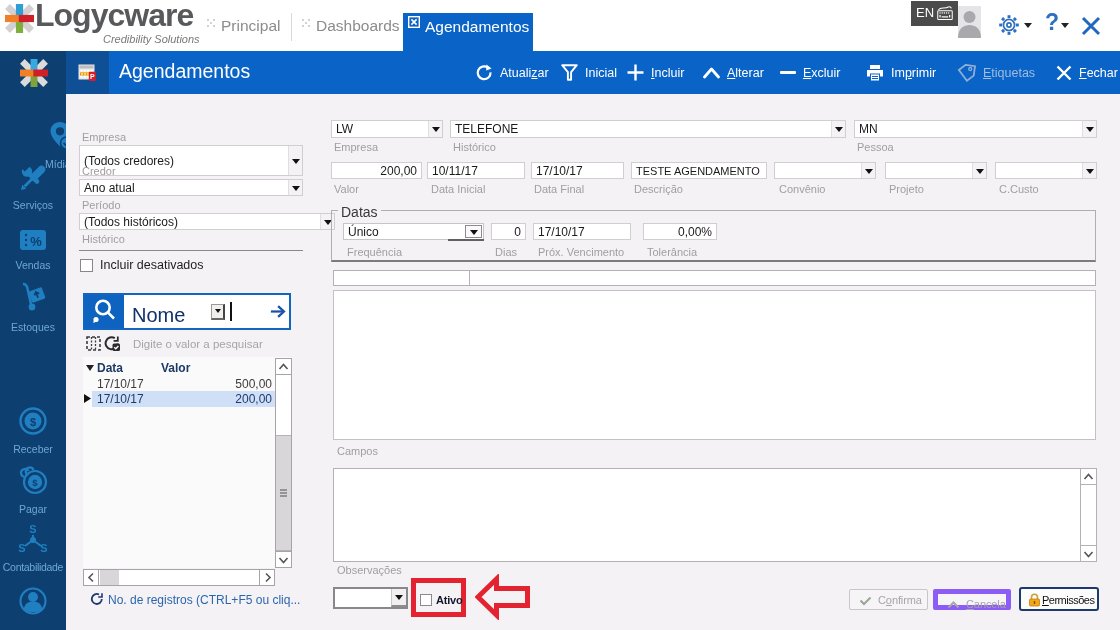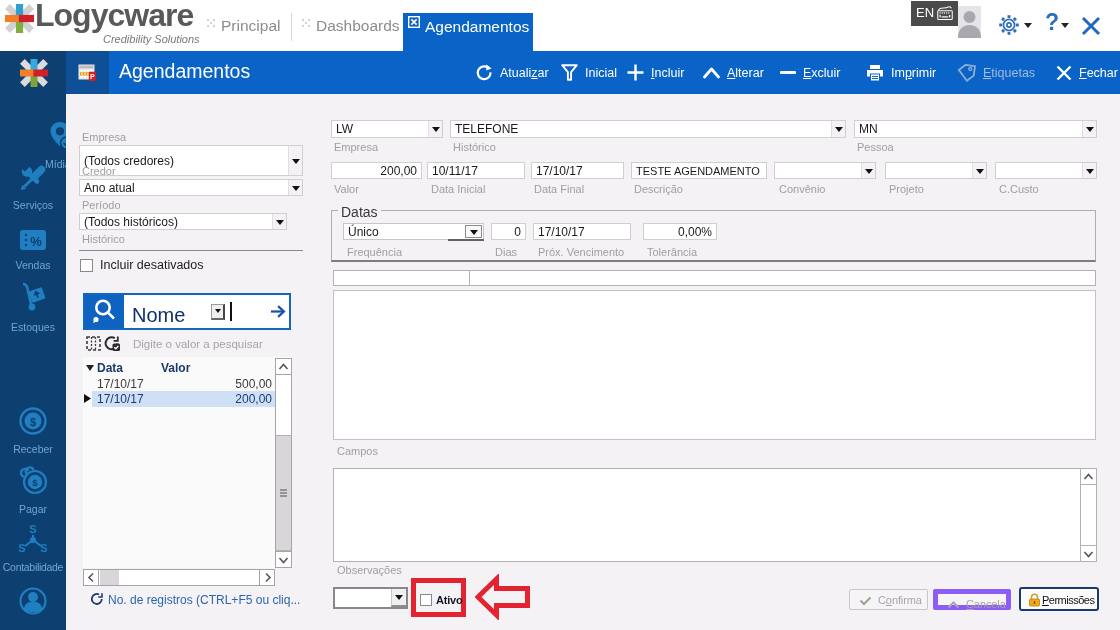--- a/index.html
+++ b/index.html
@@ -312,21 +312,21 @@
   <div class="combo" style="left:13px;top:51px;width:224px;height:31px;text-align:right;">
       <span class="txt">(Todos credores)</span>
       <span class="arr"></span>
     </div>
   <div class="lbl" style="left:16px;top:71px;">Credor</div>
   <div class="combo" style="left:13px;top:85px;width:224px;height:17px;padding-left:36px;">
       <span class="txt">Ano atual</span>
       <span class="arr"></span>
     </div>
   <div class="lbl" style="left:16px;top:105px;">Período</div>
-  <div class="combo" style="left:13px;top:119px;width:208px;height:17px;">
+  <div class="combo" style="left:13px;top:119px;width:256px;height:17px;">
       <span class="txt">(Todos históricos)</span>
       <span class="arr"></span>
     </div>
   <div class="lbl" style="left:16px;top:139px;">Histórico</div>
   <div class="abs" style="left:13px;top:156px;width:224px;height:1px;background:#8b878b;"></div>
   <div class="abs" style="left:14px;top:165px;width:13px;height:13px;background:#fff;border:1px solid #8a868a;"></div>
   <div class="abs" style="left:34px;top:164px;font-size:12.5px;color:#1d1d1d;">Incluir desativados</div>
 
   <div class="abs" style="left:17px;top:199px;width:208px;height:37px;background:#fff;border:2px solid #1465c0;">
     <div class="abs" style="left:0;top:0;width:39px;height:33px;background:#0e62c0;">

